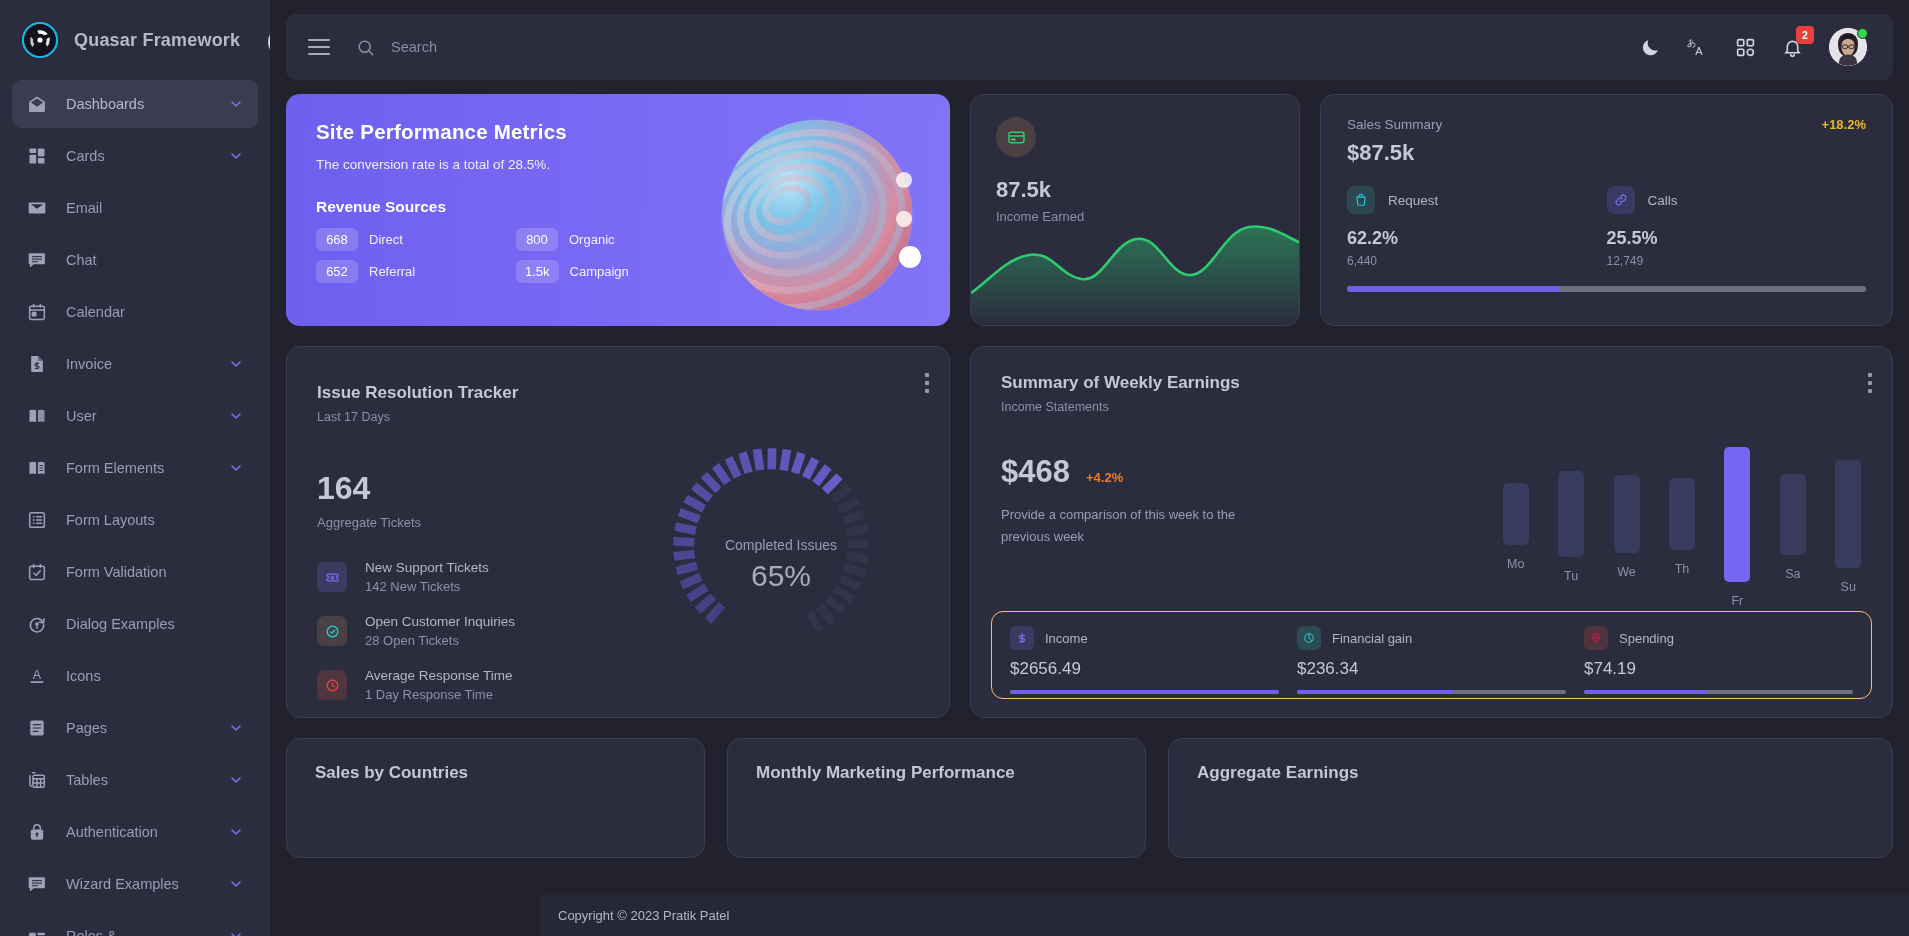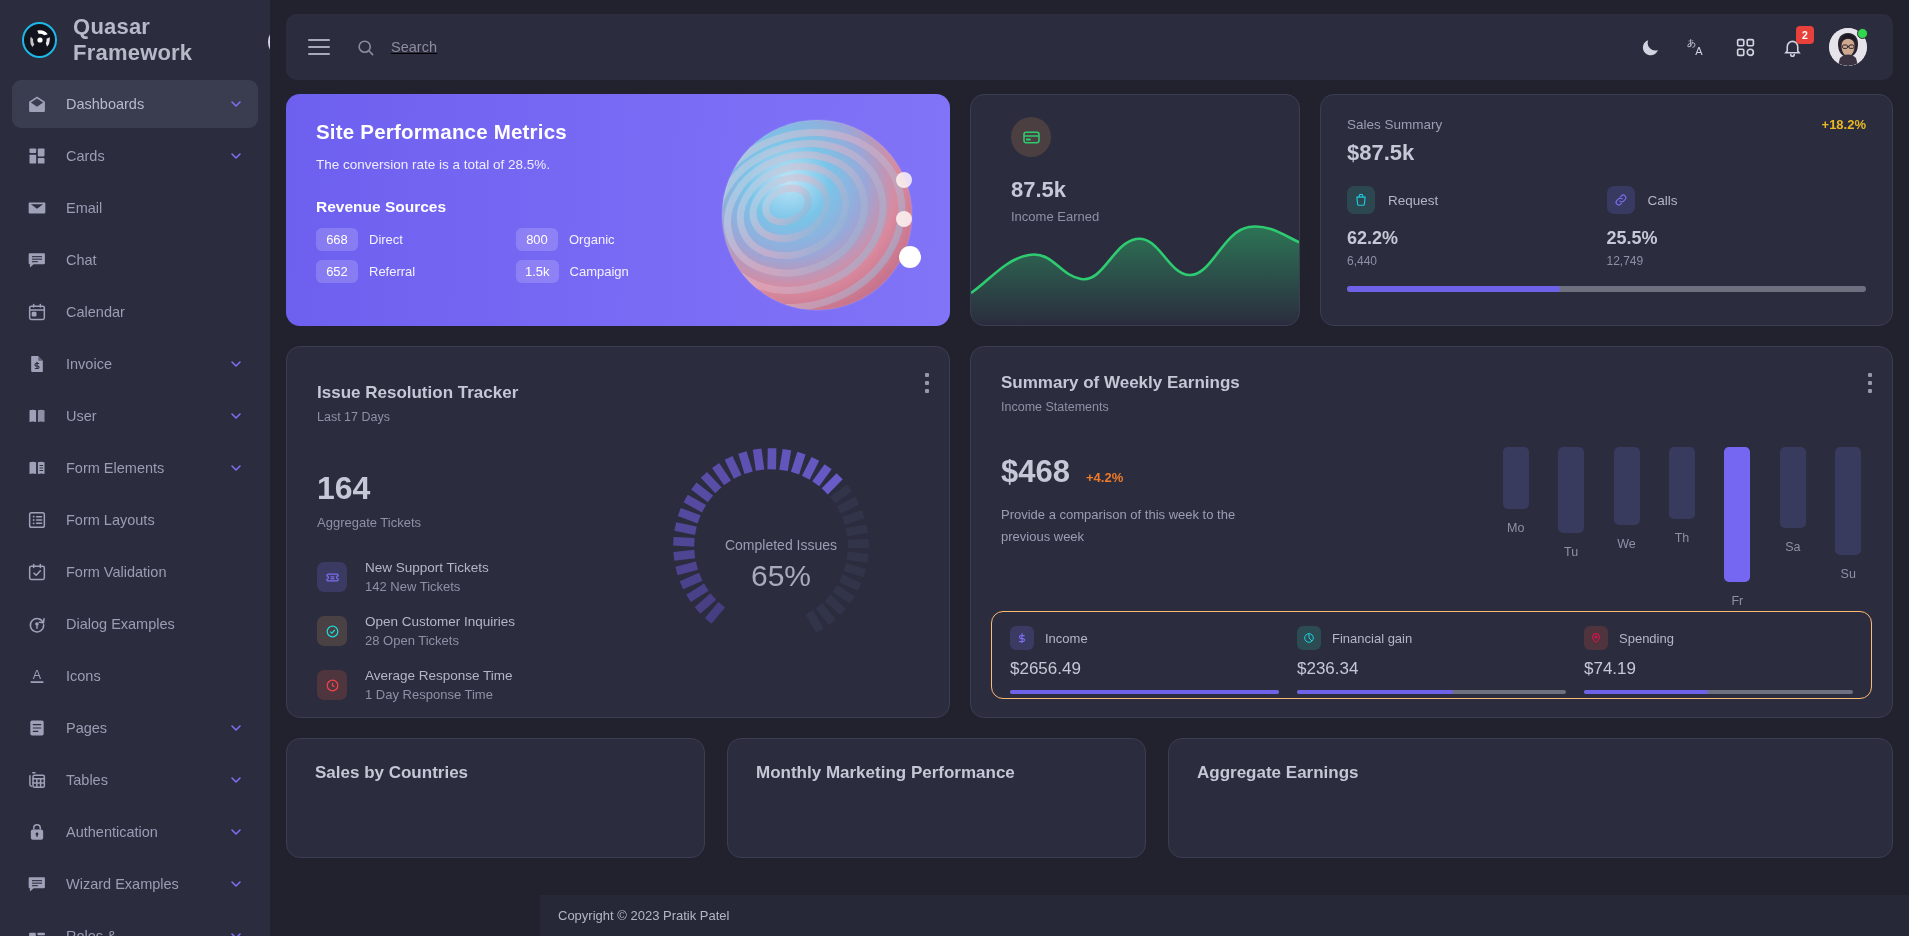--- a/index.html
+++ b/index.html
@@ -25,21 +25,21 @@
   }
   .brand-logo {
     width: 36px; height: 36px; border-radius: 50%;
     background: #13131d;
     border: 2px solid #1db8e8;
     display: flex; align-items: center; justify-content: center;
     position: relative;
   }
   .brand-logo svg { width: 26px; height: 26px; }
   .brand-title {
-    font-size: 22px; font-weight: bold; color: #b7b9c9; letter-spacing: .2px;
+    font-size: 18px; font-weight: bold; color: #b7b9c9; letter-spacing: .2px;
   }
   .collapse-btn {
     position: absolute; left: 268px; top: 26px;
     width: 32px; height: 32px; border-radius: 50%;
     background: #6f63e8; border: 4px solid #d6d2f2;
     display: flex; align-items: center; justify-content: center;
     color: #fff; z-index: 40; cursor: pointer;
   }
   .nav { padding: 0 12px; }
   .nav-item {
@@ -54,21 +54,21 @@
   .nav-item.active .nav-label { color: #b8bacb; }
   .nav-chev { color: #7c6ff0; display:flex; }
   .nav-chev svg { width: 16px; height: 16px; }
 
   
   .right { flex: 1; height: 936px; position: relative; background: #21222e; display: flex; flex-direction: column; }
 
   .topbar {
     height: 80px; background: #2b2c3e; margin: 14px 16px 0 16px;
     border-radius: 10px; display: flex; align-items: center;
-    padding: 0 26px 0 22px; flex: 0 0 66px; height: 66px; text-decoration: underline;
+    padding: 0 26px 0 22px; flex: 0 0 66px; height: 66px;
   }
   .hamburger { width: 22px; display:flex; flex-direction: column; gap:5px; cursor:pointer; }
   .hamburger span { display:block; height:2px; background:#a8aabb; border-radius:2px; }
   .search-wrap { display:flex; align-items:center; gap:16px; margin-left: 26px; flex:1; }
   .search-ico { color:#8b8da0; display:flex; }
   .search-input {
     background: transparent; border: none; outline: none;
     color:#c7c9d6; font-size:14.5px; font-family:"Liberation Sans", sans-serif;
     width: 400px;
   }
@@ -119,21 +119,21 @@
   .rev-grid { margin-top:12px; display:grid; grid-template-columns: 200px 200px; row-gap:9px; }
   .rev { display:flex; align-items:center; gap:11px; }
   .rev-val {
     background: rgba(255,255,255,.17); border-radius:6px;
     font-size:13px; padding:4px 9px; min-width:42px; text-align:center;
   }
   .rev-name { font-size:13px; color:#f3f1ff; }
   .sphere { position:absolute; right:8px; top:-4px; width:250px; height:250px; }
 
   
-  .income-card { flex:0 0 330px; height:232px; overflow:hidden; padding:22px 0 0 16px; }
+  .income-card { flex:0 0 330px; height:232px; overflow:hidden; padding:22px 0 0 1px; }
   .income-ico {
     width:40px; height:40px; border-radius:50%; background:#4b3f41;
     display:flex; align-items:center; justify-content:center; color:#2ecc71;
     margin-left:24px;
   }
   .income-val { font-size:22px; font-weight:bold; color:#c6c8d7; margin:20px 0 0 24px; }
   .income-lbl { font-size:13px; color:#8e90a5; margin:6px 0 0 24px; }
   .income-chart { position:absolute; left:0; right:0; bottom:0; height:110px; }
 
   
@@ -169,21 +169,21 @@
   .gauge { position:absolute; right:58px; top:84px; width:240px; height:230px; }
   .gauge-lbl { position:absolute; right:68px; top:190px; width:200px; text-align:center; font-size:14px; color:#9b9db3; }
   .gauge-pct { position:absolute; right:68px; top:212px; width:200px; text-align:center; font-size:30px; color:#a9abbc; }
 
   
   .week-card { flex:1; height:372px; padding:26px 30px; }
   .week-amt-row { display:flex; align-items:baseline; gap:16px; margin-top:40px; }
   .week-amt { font-size:31px; font-weight:bold; color:#c6c8d7; }
   .week-delta { font-size:13px; font-weight:bold; color:#f07b29; }
   .week-desc { font-size:13px; color:#9b9db3; margin-top:14px; line-height:22px; max-width:270px; }
-  .bars { position:absolute; right:30px; top:100px; width:360px; height:160px; display:flex; align-items:flex-start; gap:28px; }
+  .bars { position:absolute; right:30px; top:100px; width:360px; height:160px; display:flex; align-items:center; gap:28px; }
   .bar-col { flex:1; display:flex; flex-direction:column; align-items:center; }
   .bar { width:26px; border-radius:5px; background:#383a5e; }
   .bar.hl { background:#7667f2; }
   .bar-lbl { font-size:12.5px; color:#8e90a5; margin-top:12px; }
   .stats-box {
     position:absolute; left:20px; right:20px; bottom:18px; height:88px;
     border:1px solid #fdba74; border-radius:12px; display:flex; padding:14px 18px; gap:18px;
   }
   .stat { flex:1; }
   .stat-head { display:flex; align-items:center; gap:11px; }

